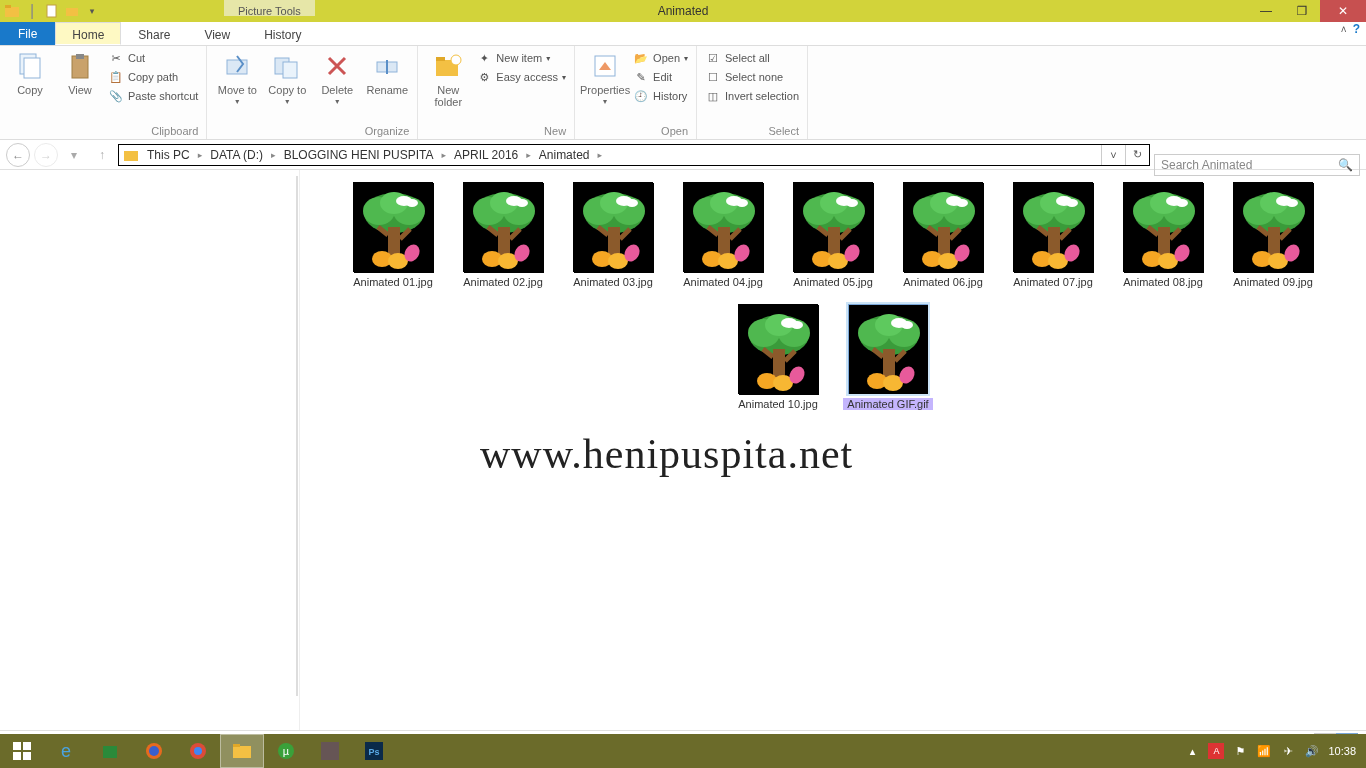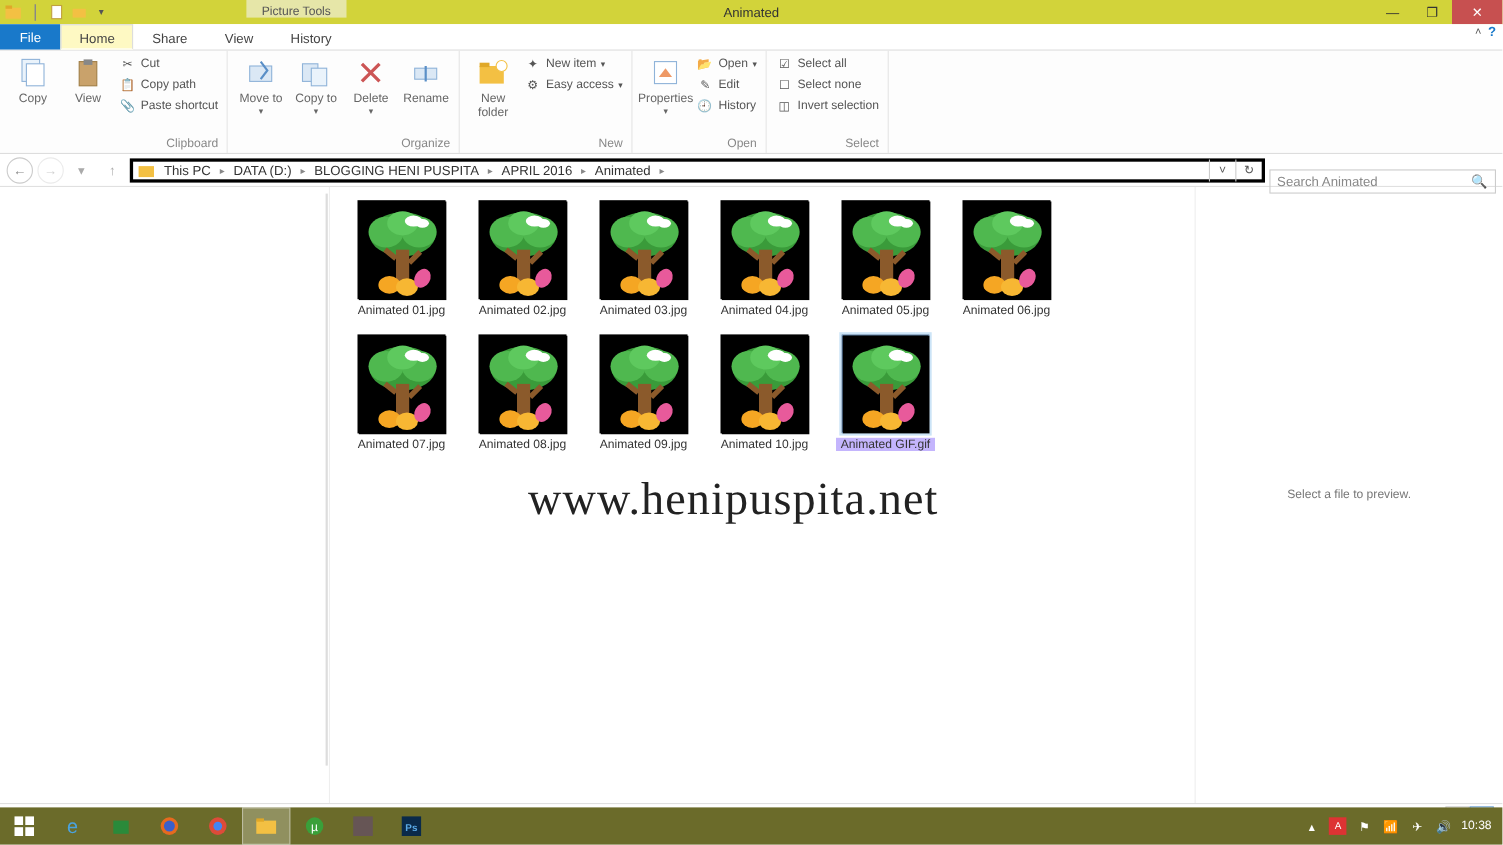--- a/index.html
+++ b/index.html
@@ -30,33 +30,33 @@
 .big-btn { display: flex; flex-direction: column; align-items: center; width: 44px; font-size: 11px; color: #666; text-align: center; line-height: 12px; }
 .big-btn .ico { width: 32px; height: 32px; margin-bottom: 2px; display: flex; align-items: center; justify-content: center; }
 .small-btns { display: flex; flex-direction: column; gap: 3px; font-size: 11px; color: #555; }
 .small-btn { display: flex; align-items: center; gap: 4px; white-space: nowrap; }
 .small-btn .si { width: 16px; height: 16px; display: inline-flex; align-items: center; justify-content: center; }
 
 
 .addrbar { height: 30px; border-bottom: 1px solid #e0e0e0; display: flex; align-items: center; padding: 0 6px; gap: 4px; }
 .nav-btn { width: 24px; height: 24px; border: 1px solid #ccc; border-radius: 50%; display: flex; align-items: center; justify-content: center; font-size: 12px; color: #888; }
 .nav-btn.ghost { border: none; color: #aaa; }
-.addr { flex: 1; height: 22px; border: 3px solid #000000; display: flex; align-items: center; font-size: 12px; color: #333; padding-left: 4px; position: relative; }
+.addr { flex: 1; height: 22px; border: 1px solid #000000; display: flex; align-items: center; font-size: 12px; color: #333; padding-left: 4px; position: relative; }
 .crumb { padding: 0 4px; display: flex; align-items: center; gap: 4px; }
 .crumb::after { content: "▸"; color: #888; font-size: 9px; margin-left: 4px; }
 .crumb:last-child::after { content: ""; }
 .addr-right { position: absolute; right: 0; display: flex; }
 .addr-btn { width: 24px; height: 20px; border-left: 1px solid #ccc; display: flex; align-items: center; justify-content: center; font-size: 11px; color: #555; }
 .search { width: 206px; height: 22px; border: 1px solid #ccc; display: flex; align-items: center; padding: 0 6px; font-size: 12px; color: #888; justify-content: space-between; margin-top: 20px; }
 
 
 .content { display: flex; height: 560px; }
 .navpane { width: 300px; border-right: 1px solid #eee; position: relative; }
 .splitter { width: 2px; background: #ddd; height: 520px; position: absolute; left: 296px; top: 6px; }
-.files { flex: 1; padding: 12px 20px; display: flex; flex-wrap: wrap; align-content: flex-start; gap: 16px 20px; position: relative; }
+.files { flex: 1; padding: 12px 20px; display: flex; flex-wrap: wrap; align-content: flex-start; gap: 16px 20px; position: relative; justify-content: center; }
 .file { width: 90px; text-align: center; font-size: 11px; color: #333; }
 .thumb { width: 80px; height: 90px; margin: 0 auto 4px; background: #000; position: relative; border: 1px solid transparent; }
 .file.selected .thumb { border: 1px solid #7aa7d8; outline: 2px solid #cce4f7; }
 .file.selected .fname { background: #c4b5fd; }
 .preview { width: 280px; border-left: 1px solid #eee; display: flex; align-items: center; justify-content: center; font-size: 11px; color: #777; }
 
 .watermark { position: absolute; left: 180px; top: 260px; font-size: 42px; font-family: Georgia, serif; color: #222; letter-spacing: 1px; }
 
 
 .statusbar { height: 22px; border-top: 1px solid #e0e0e0; display: flex; align-items: center; padding: 0 8px; font-size: 11px; color: #555; justify-content: space-between; }
@@ -497,23 +497,20 @@
   <rect x="34" y="44" width="12" height="30" fill="#8b5a2b"></rect>
   <path d="M34 52 L24 44 M46 56 L56 46" stroke="#8b5a2b" stroke-width="5"></path>
   <ellipse cx="28" cy="76" rx="10" ry="8" fill="#f5a623"></ellipse>
   <ellipse cx="44" cy="78" rx="10" ry="8" fill="#f7b733"></ellipse>
   <ellipse cx="58" cy="70" rx="7" ry="9" fill="#e85a9b" transform="rotate(30 58 70)"></ellipse>
 </svg></div>
         <div class="fname">Animated GIF.gif</div>
       </div>
       <div class="watermark">www.henipuspita.net</div>
   </div>
-  <div class="preview">
-    <span>Select a file to preview.</span>
-  </div>
 </div>
 
 <div class="statusbar">
   <span>11 items</span>
   <div class="view-btns">
     <div class="view-btn">☰</div>
     <div class="view-btn active">▦</div>
   </div>
 </div>
 

